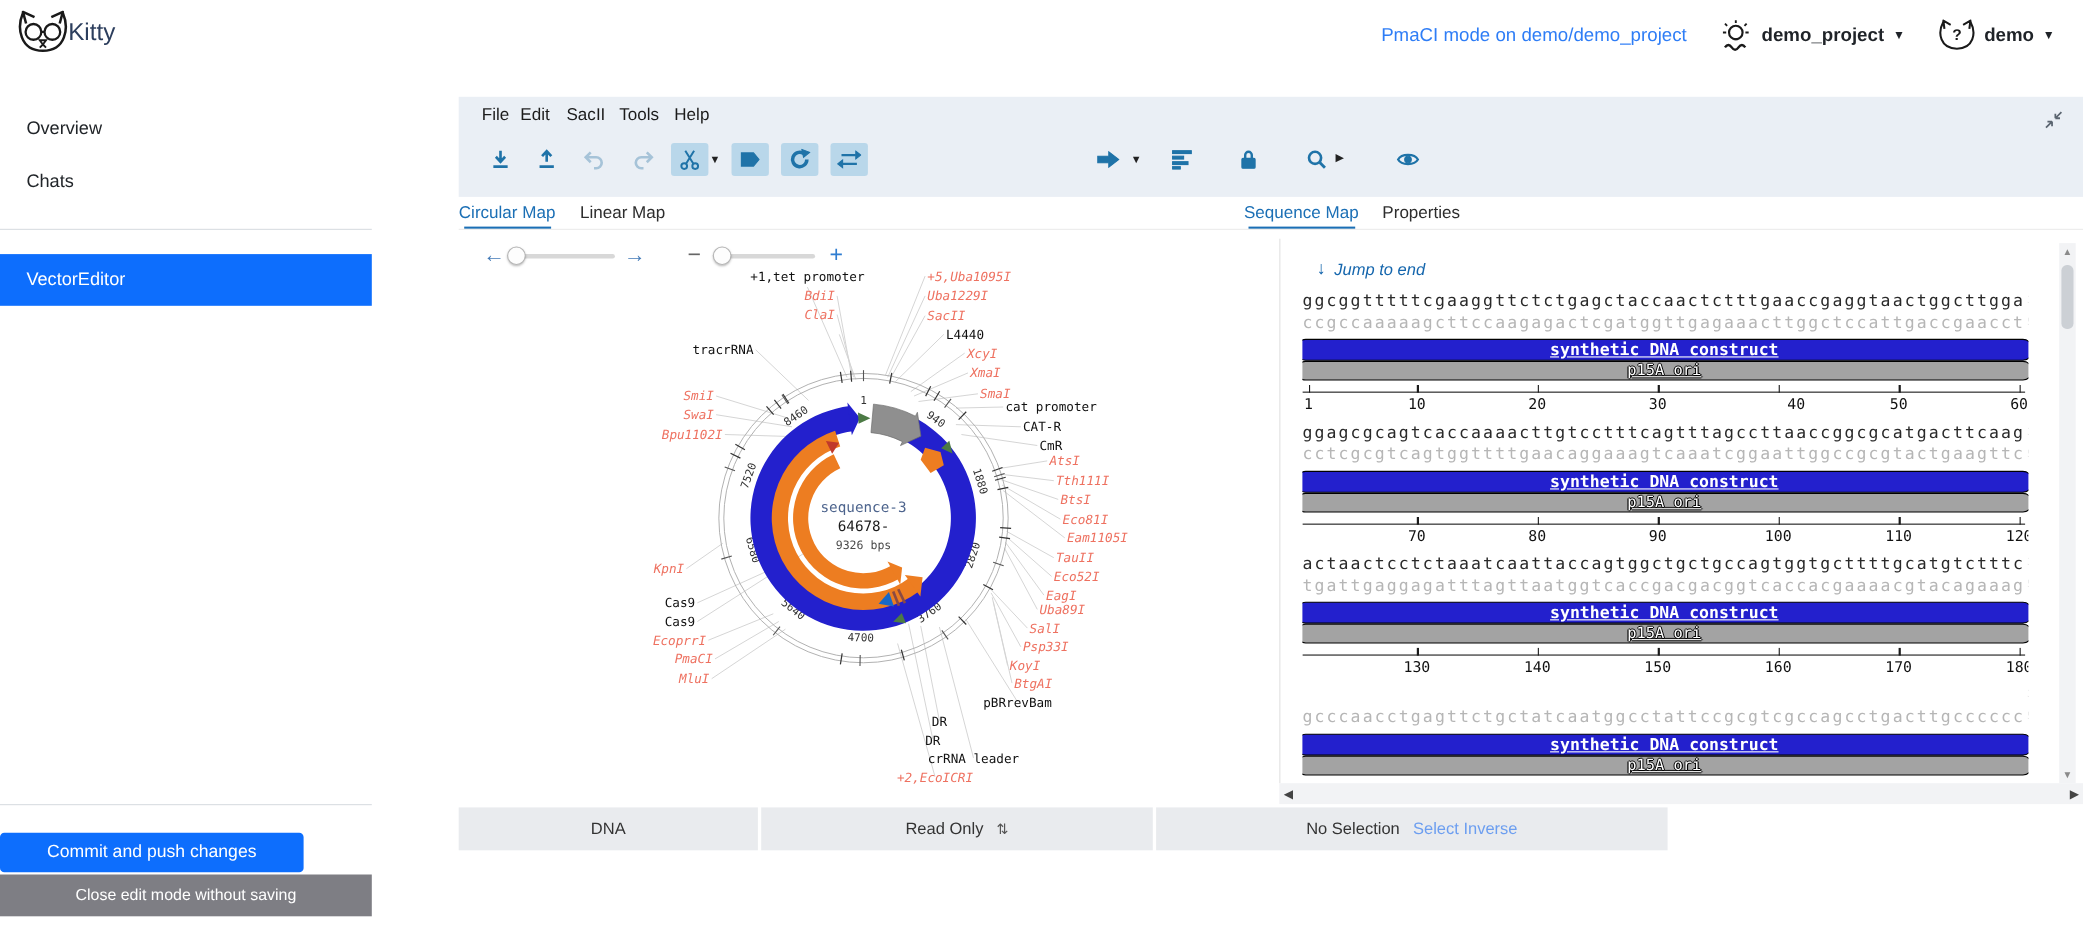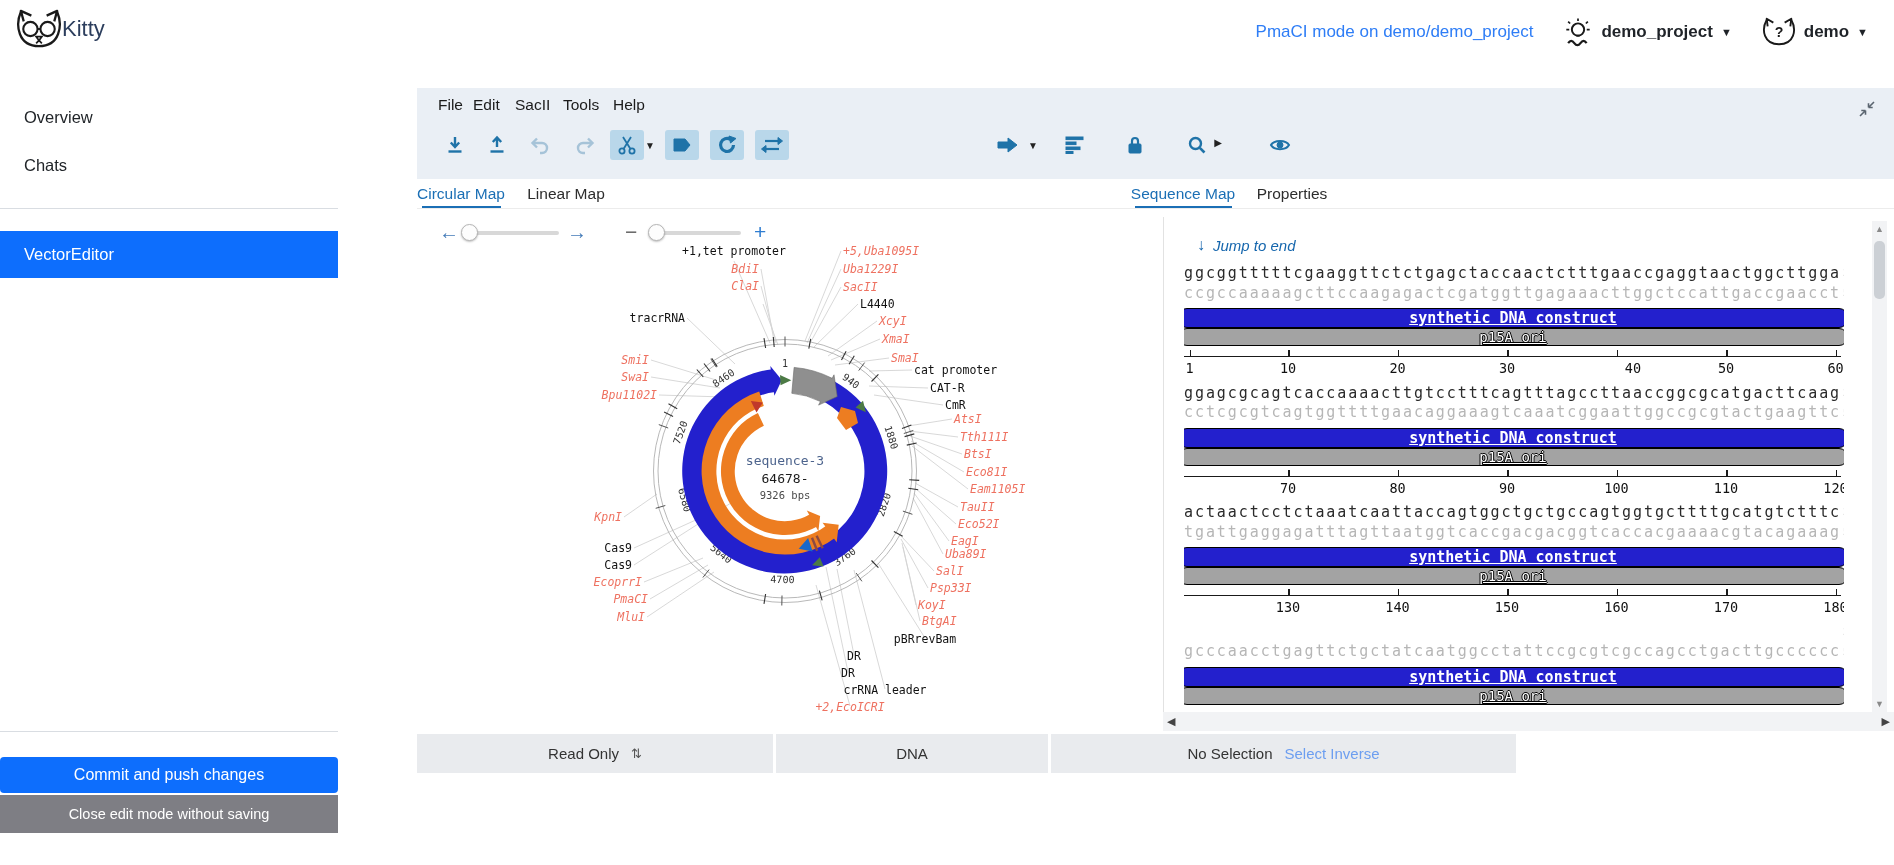--- a/index.html
+++ b/index.html
@@ -15,21 +15,21 @@
   .hdr-right{right:26px;top:0;height:64px;display:flex;align-items:center;gap:30px;}
   .edit-link{color:#2e7df6;font-size:17px;cursor:pointer;}
   .hdr-menu{display:flex;align-items:center;gap:8px;font-weight:bold;font-size:17px;color:#1f2328;cursor:pointer;}
   .caret{font-size:11px;color:#1f2328;}
 
   
   .side-item{left:0;width:338px;height:34px;line-height:34px;padding-left:24px;font-size:16.5px;cursor:pointer;box-sizing:border-box;}
   .side-sel{left:0;top:231px;width:338px;height:47px;background:#0d6efd;color:#fff;
             font-size:16.5px;line-height:47px;padding-left:24px;box-sizing:border-box;cursor:pointer;}
   .divider{left:0;width:338px;height:1px;background:#d9dde2;}
-  .commit-btn{left:0;top:757px;width:338px;height:36px;background:#0d6efd;color:#fff;border:none;
+  .commit-btn{left:0;top:757px;width:276px;height:36px;background:#0d6efd;color:#fff;border:none;
               border-radius:4px;font-size:16px;cursor:pointer;font-family:"Liberation Sans",sans-serif;}
   .close-btn{left:0;top:795px;width:338px;height:38px;background:#7e7e84;color:#fff;border:none;
              font-size:14.5px;cursor:pointer;font-family:"Liberation Sans",sans-serif;}
 
   
   .editor{left:417px;top:88px;width:1477px;height:685px;background:#fff;}
   .ed-band{left:0;top:0;width:1477px;height:91px;background:#eaeff5;}
   .menu-item{top:8px;font-size:15.5px;color:#1b1b1b;cursor:pointer;}
   .tbtn{top:42px;width:34px;height:30px;display:flex;align-items:center;justify-content:center;cursor:pointer;
         transform:translateX(-50%);border-radius:3px;}
@@ -551,25 +551,25 @@
     <div class="sarrow" style="position:absolute;top:3px;">▲</div>
     <div class="abs vthumb"></div>
     <div class="sarrow" style="position:absolute;bottom:3px;">▼</div>
   </div>
   <div class="abs hscroll">
     <span>◀</span>
     <span>▶</span>
   </div>
 
   <div class="abs status">
+    <div class="scell" style="width:272px;">
+      <span>DNA</span>
+    </div>
     <div class="scell" style="width:356px;">
       <span>Read Only</span>
       <span class="updown">⇅</span>
-    </div>
-    <div class="scell" style="width:272px;">
-      <span>DNA</span>
     </div>
     <div class="scell" style="width:465px;">
       <span>No Selection</span>
       <span class="link-blue">Select Inverse</span>
     </div>
   </div>
 </div>
 
 </body></html>

